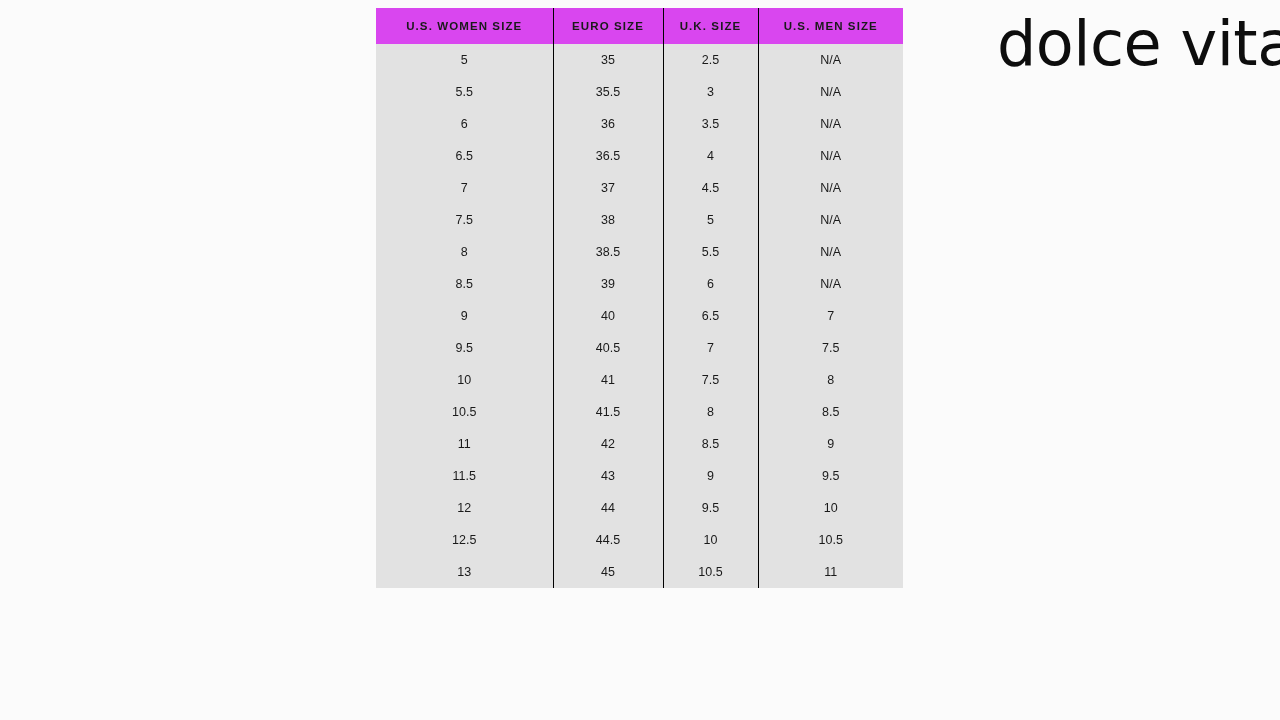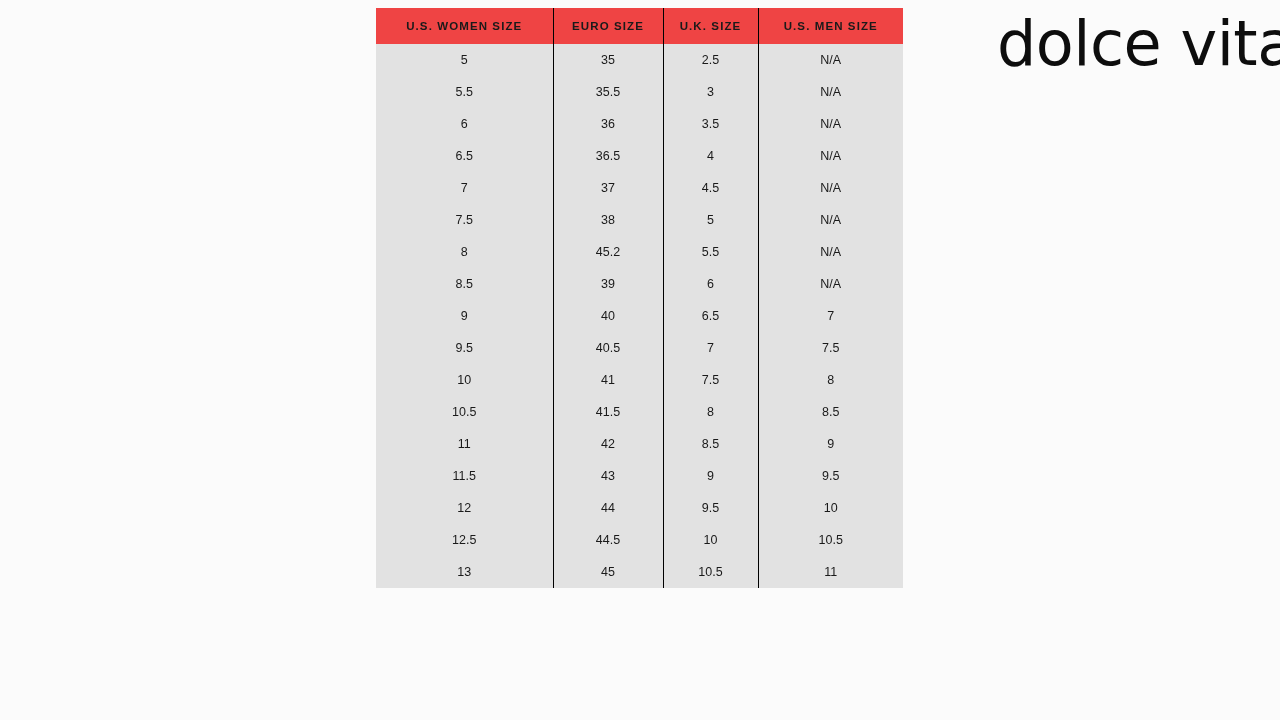--- a/index.html
+++ b/index.html
@@ -26,21 +26,21 @@
     width: 527px;
     border-collapse: collapse;
     table-layout: fixed;
   }
   .size-chart col.c1 { width: 177px; }
   .size-chart col.c2 { width: 110px; }
   .size-chart col.c3 { width: 95px; }
   .size-chart col.c4 { width: 145px; }
 
   .size-chart thead th {
-    background: #ef4444;
+    background: #d946ef;
     color: #1a1a1a;
     font-size: 11.5px;
     letter-spacing: 1.1px;
     font-weight: bold;
     text-align: center;
     height: 36px;
     padding: 0;
     vertical-align: middle;
   }
   .size-chart tbody td {
@@ -123,21 +123,21 @@
           <td class="sep">N/A</td>
         </tr>
         <tr>
           <td>7.5</td>
           <td class="sep">38</td>
           <td class="sep">5</td>
           <td class="sep">N/A</td>
         </tr>
         <tr>
           <td>8</td>
-          <td class="sep">45.2</td>
+          <td class="sep">38.5</td>
           <td class="sep">5.5</td>
           <td class="sep">N/A</td>
         </tr>
         <tr>
           <td>8.5</td>
           <td class="sep">39</td>
           <td class="sep">6</td>
           <td class="sep">N/A</td>
         </tr>
         <tr>

